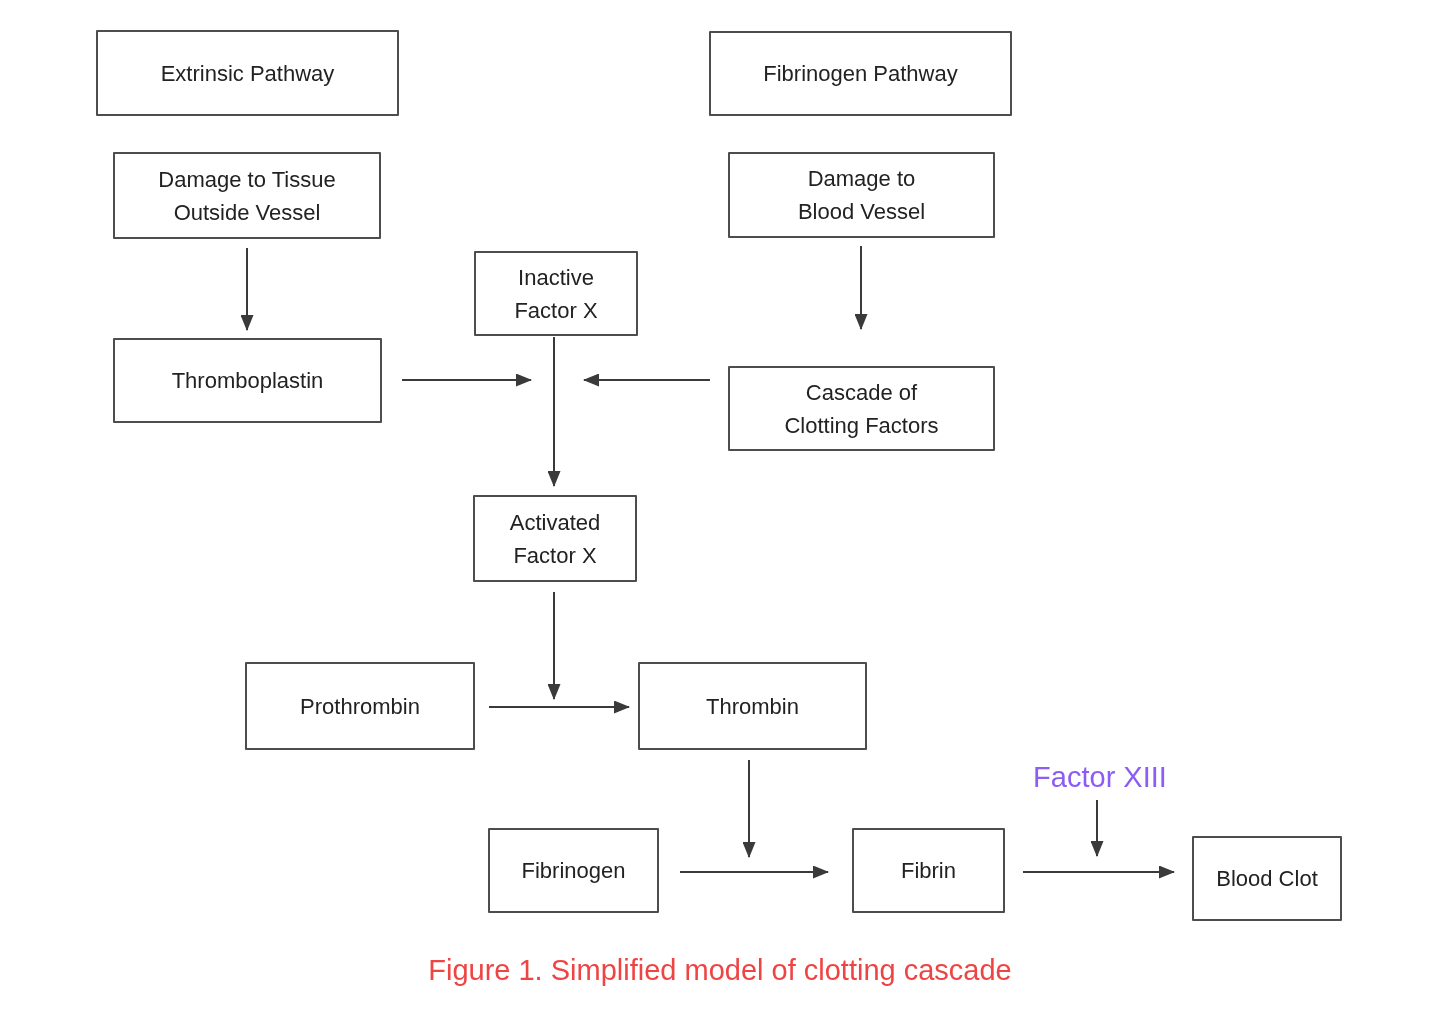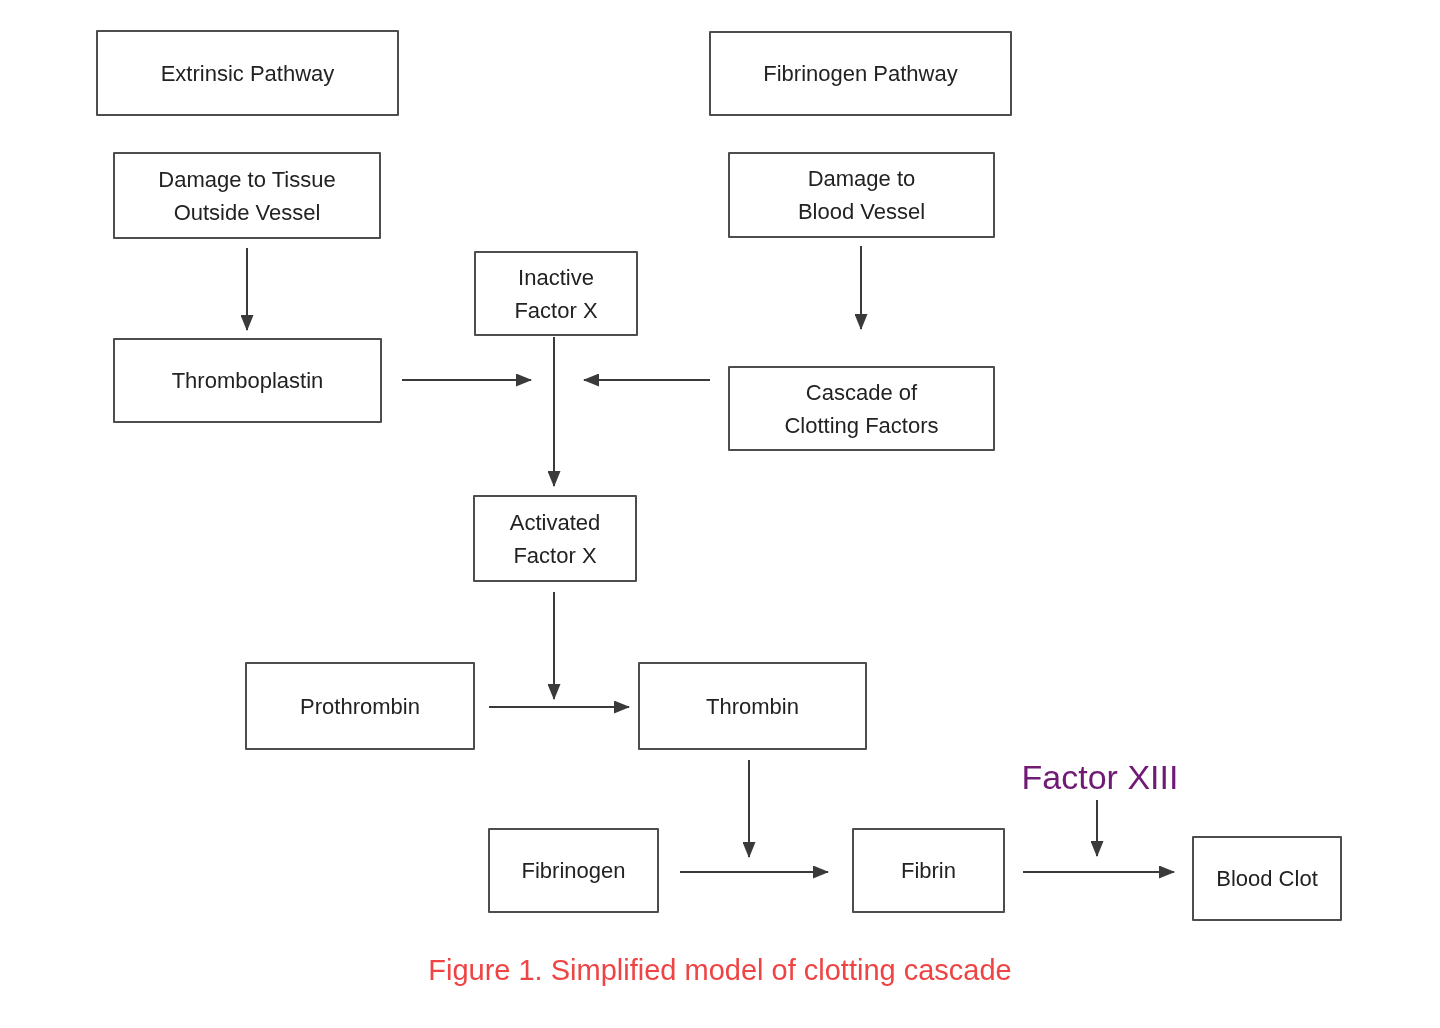--- a/index.html
+++ b/index.html
@@ -29,22 +29,22 @@
     align-items: center;
     justify-content: center;
     text-align: center;
     color: #222222;
     font-size: 22px;
     line-height: 33px;
     white-space: pre-line;
   }
   .float-label {
     position: absolute;
-    color: #701a75;
-    font-size: 34px;
+    color: #8b5cf6;
+    font-size: 29px;
     line-height: 31px;
     text-align: center;
   }
   .caption {
     position: absolute;
     left: 0;
     top: 952px;
     width: 1440px;
     text-align: center;
     color: #ef4444;

